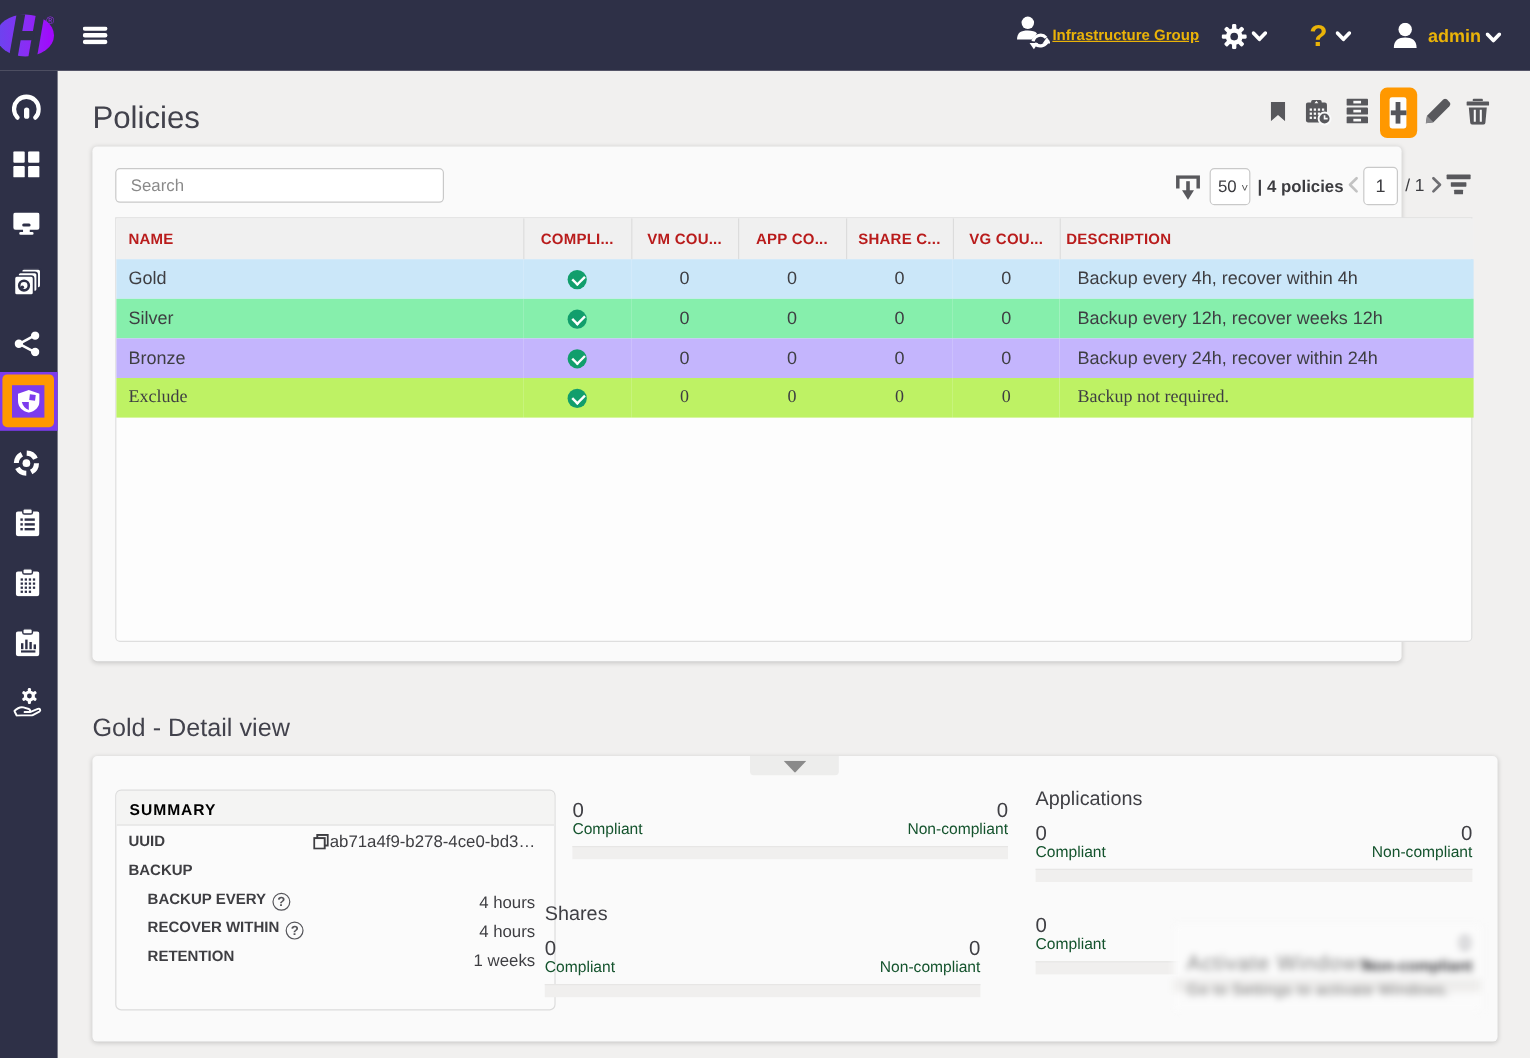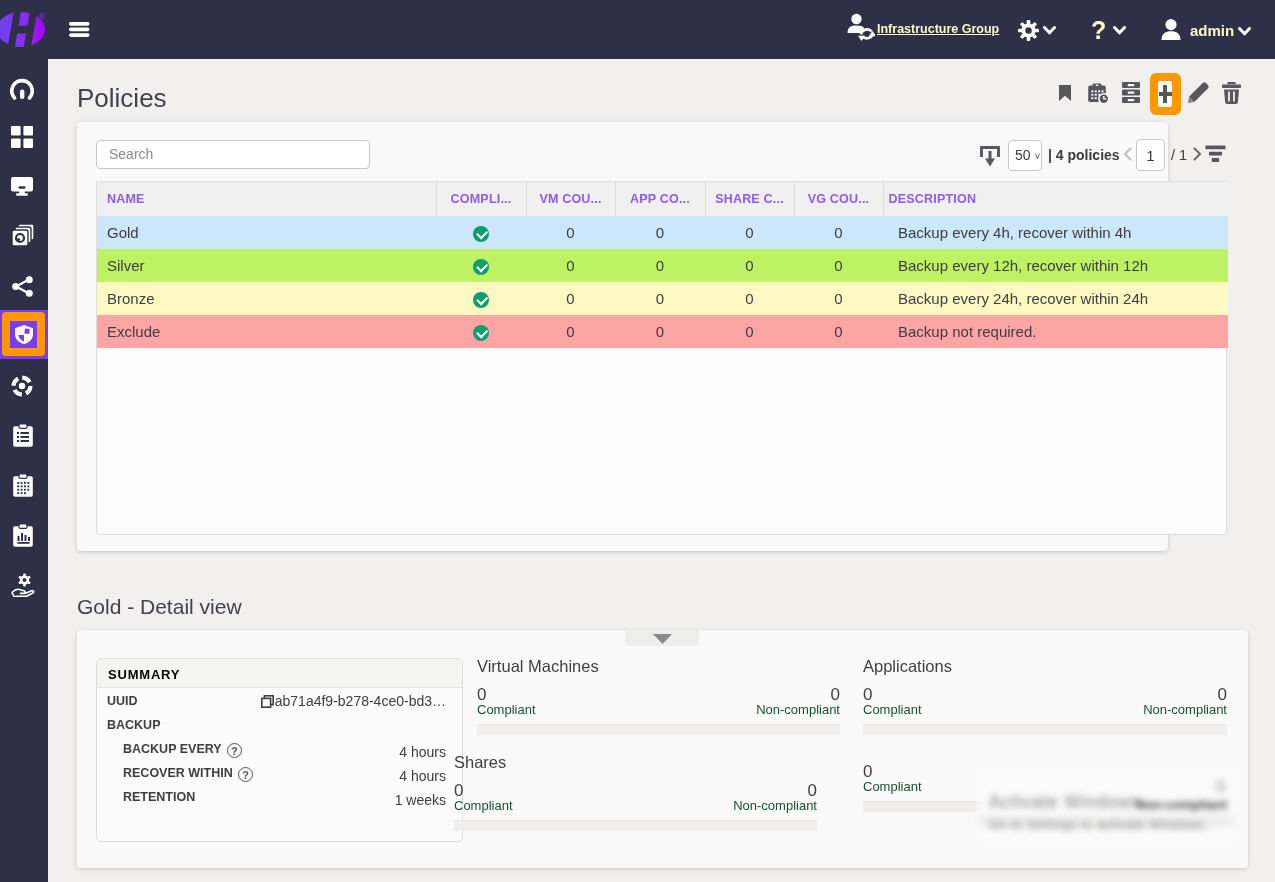--- a/index.html
+++ b/index.html
@@ -2,27 +2,27 @@
 <html><head>
 <meta charset="utf-8">
 <style>
   * { margin:0; padding:0; box-sizing:border-box; }
   html,body { width:1275px; height:882px; overflow:hidden; }
   body { font-family:"Liberation Sans", sans-serif; background:#f1f0ef; position:relative; }
   .abs { position:absolute; }
   
   #topbar { position:absolute; left:0; top:0; width:1275px; height:59px; background:#2e3047; z-index:20; }
   #sidebar { position:absolute; left:0; top:59px; width:48px; height:823px; background:#2e3047; z-index:15; }
-  .witxt { color:#fef9c3; }
+  .witxt { color:#eab308; }
   
   #card1 { position:absolute; left:77px; top:122px; width:1091px; height:429px; background:#fafafa; border-radius:4px; box-shadow:0 1px 4px rgba(0,0,0,0.18); }
   #card2 { position:absolute; left:77px; top:630px; width:1171px; height:238px; background:#fafafa; border-radius:4px; box-shadow:0 1px 4px rgba(0,0,0,0.18); }
   #searchbox { position:absolute; left:19px; top:18px; width:274px; height:29px; background:#fff; border:1px solid #c9c9c9; border-radius:4px; color:#8a8a8a; font-size:14px; line-height:27px; padding-left:12px; }
   table.grid { border-collapse:collapse; table-layout:fixed; width:1129px; font-size:15px; color:#3e3e42; }
-  th { background:#f0f0f0; color:#8b5cf6; font-size:12.5px; font-weight:bold; height:34px; border-right:1px solid #dcdcdc; letter-spacing:0.2px; }
+  th { background:#f0f0f0; color:#b91c1c; font-size:12.5px; font-weight:bold; height:34px; border-right:1px solid #dcdcdc; letter-spacing:0.2px; }
   th:last-child { border-right:none; }
   td { height:33px;margin-left:48px; }
   .ctr { text-align:center; }
   .chk { display:inline-block; width:16px; height:16px; border-radius:50%; background:#119e6c; position:relative; vertical-align:middle; }
   .chk::after { content:""; position:absolute; left:3.5px; top:4.2px; width:8px; height:4.5px; border-left:2px solid #fff; border-bottom:2px solid #fff; transform:rotate(-45deg); }
   .pgrow { position:absolute; left:0; top:0; width:1171px; height:59px; }
   .selbox { width:34px; height:31px; border:1px solid #c9c9c9; border-radius:4px; background:#fff; font-size:14px; color:#3c3c40; text-align:left; padding:6px 0 0 6px; }
   .selcar { font-size:10px; color:#555; }
   .numbox { width:29px; height:32px; border:1px solid #c9c9c9; border-radius:4px; background:#fff; font-size:15px; color:#3c3c40; text-align:center; padding-top:7px; }
   .slbl { font-size:12.5px; font-weight:bold; color:#3e3e42; }
@@ -338,39 +338,39 @@
       </tr>
       <tr style="background:#cbe7f9;">
         <td style="padding-left:10px;">Gold</td>
             <td class="ctr"><span class="chk"></span></td>
             <td class="ctr">0</td>
             <td class="ctr">0</td>
             <td class="ctr">0</td>
             <td class="ctr">0</td>
             <td style="padding-left:15px;">Backup every 4h, recover within 4h</td>
       </tr>
-      <tr style="background:#bef264;">
+      <tr style="background:#86efac;">
         <td style="padding-left:10px;">Silver</td>
             <td class="ctr"><span class="chk"></span></td>
             <td class="ctr">0</td>
             <td class="ctr">0</td>
             <td class="ctr">0</td>
             <td class="ctr">0</td>
-            <td style="padding-left:15px;">Backup every 12h, recover within 12h</td>
+            <td style="padding-left:15px;">Backup every 12h, recover weeks 12h</td>
       </tr>
-      <tr style="background:#fef9c3;">
+      <tr style="background:#c4b5fd;">
         <td style="padding-left:10px;">Bronze</td>
             <td class="ctr"><span class="chk"></span></td>
             <td class="ctr">0</td>
             <td class="ctr">0</td>
             <td class="ctr">0</td>
             <td class="ctr">0</td>
             <td style="padding-left:15px;">Backup every 24h, recover within 24h</td>
       </tr>
-      <tr style="background:#fca5a5;">
+      <tr style="background:#bef264;font-family:Liberation Serif, serif;">
         <td style="padding-left:10px;">Exclude</td>
             <td class="ctr"><span class="chk"></span></td>
             <td class="ctr">0</td>
             <td class="ctr">0</td>
             <td class="ctr">0</td>
             <td class="ctr">0</td>
             <td style="padding-left:15px;">Backup not required.</td>
       </tr>
     </tbody>
       </table>
@@ -394,21 +394,20 @@
       </svg>ab71a4f9-b278-4ce0-bd3…</div>
   <div class="abs slbl" style="left:30px;top:88px;">BACKUP</div>
   <div class="abs slbl" style="left:46px;top:112px;">BACKUP EVERY <span class="qm">?</span></div>
   <div class="abs sval" style="top:114px;">4 hours</div>
   <div class="abs slbl" style="left:46px;top:136px;">RECOVER WITHIN <span class="qm">?</span></div>
   <div class="abs sval" style="top:138px;">4 hours</div>
   <div class="abs slbl" style="left:46px;top:160px;">RETENTION</div>
   <div class="abs sval" style="top:162px;">1 weeks</div>
 
   <div class="sect" style="left:400px;top:27px;width:363px;">
-    <div class="st">Virtual Machines</div>
     <div class="snum">
         <span>0</span>
         <span>0</span>
       </div>
     <div class="slab">
         <span>Compliant</span>
         <span>Non-compliant</span>
       </div>
     <div class="sbar"></div>
   </div>

